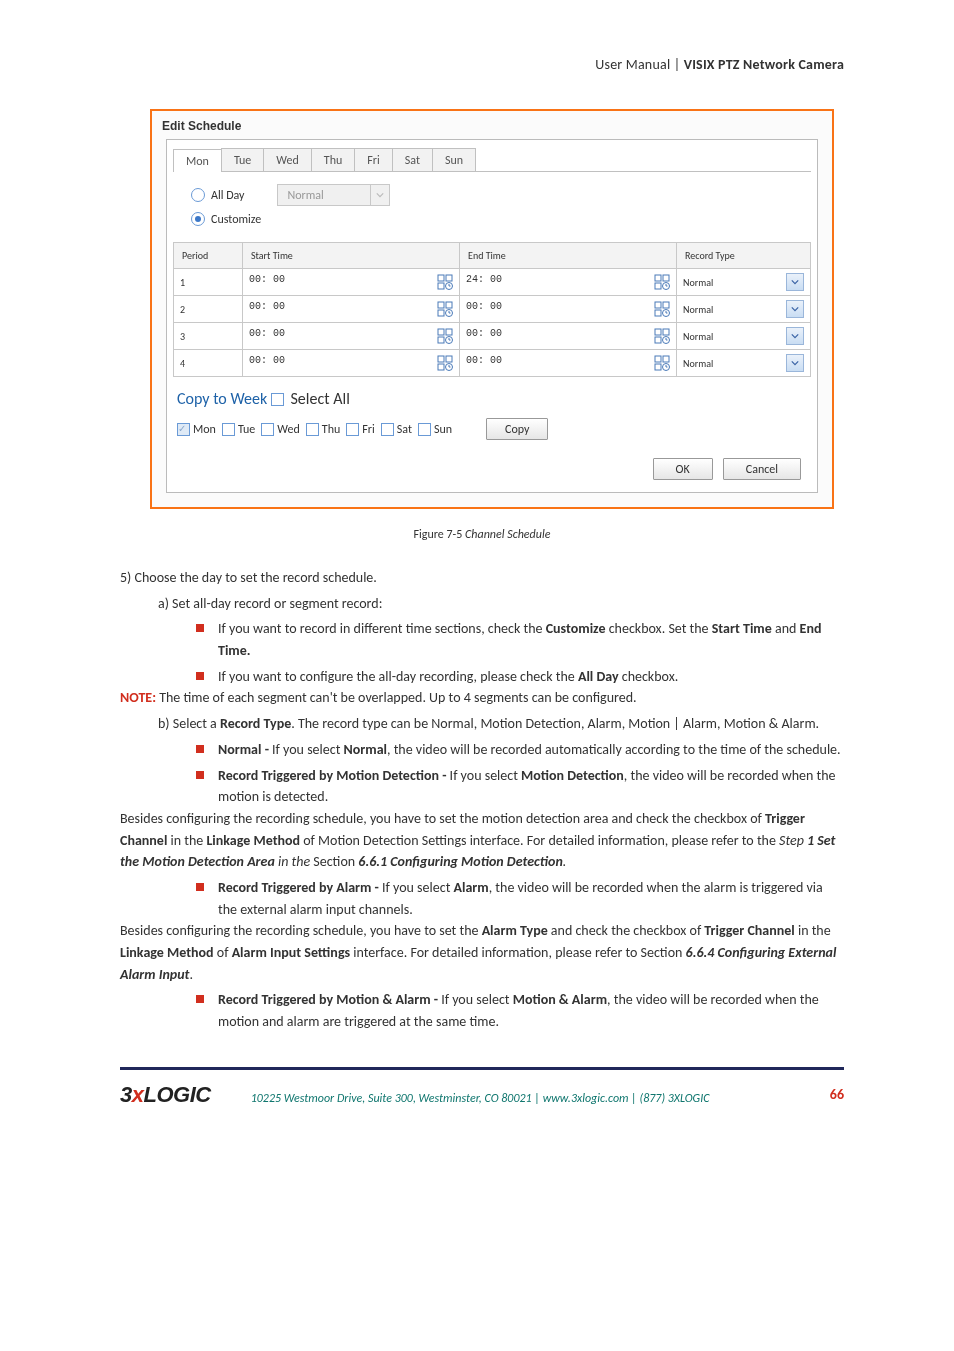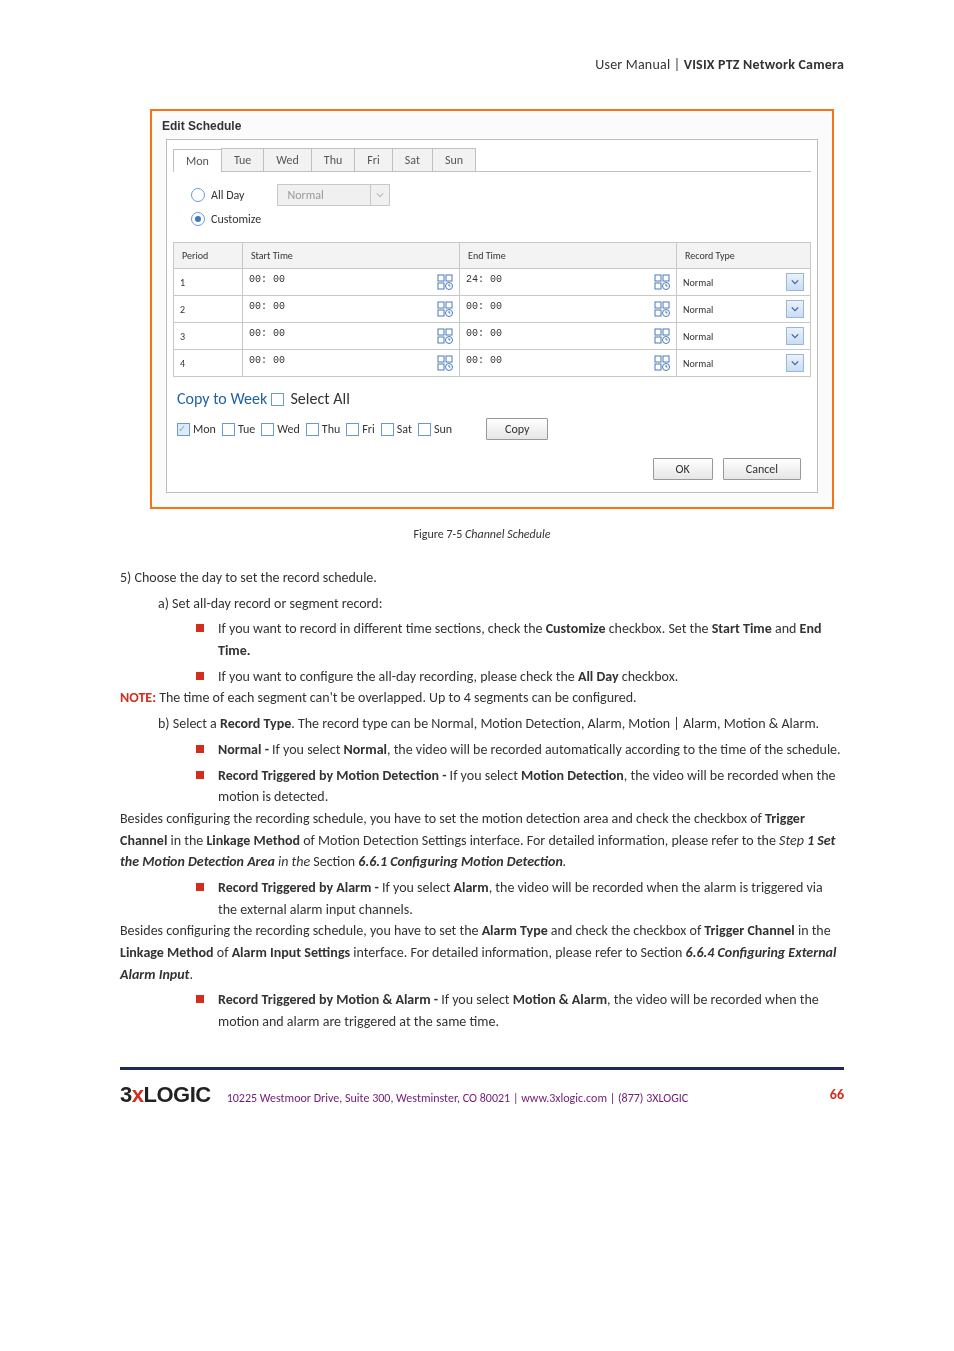--- a/index.html
+++ b/index.html
@@ -263,33 +263,34 @@
     margin: 34px 0 12px 0;
   }
   .footer {
     display: flex;
     align-items: center;
     justify-content: space-between;
   }
   .footer-left {
     display: flex;
     align-items: baseline;
-    gap: 16px;
+    gap: 40px;
+    font-style: italic;
   }
   .brand {
     font-family: Arial, sans-serif;
     font-weight: 900;
     font-size: 22px;
     color: #222;
     letter-spacing: -0.5px;
   }
   .brand .x-red { color: #d12e1e; }
   .footer-text {
     font-size: 12px;
-    color: #701a75;
+    color: #0f766e;
   }
   .page-no {
     color: #d12e1e;
     font-weight: 700;
     font-size: 14px;
     margin-left: 18px;
   }
 </style>
 </head>
 <body>

